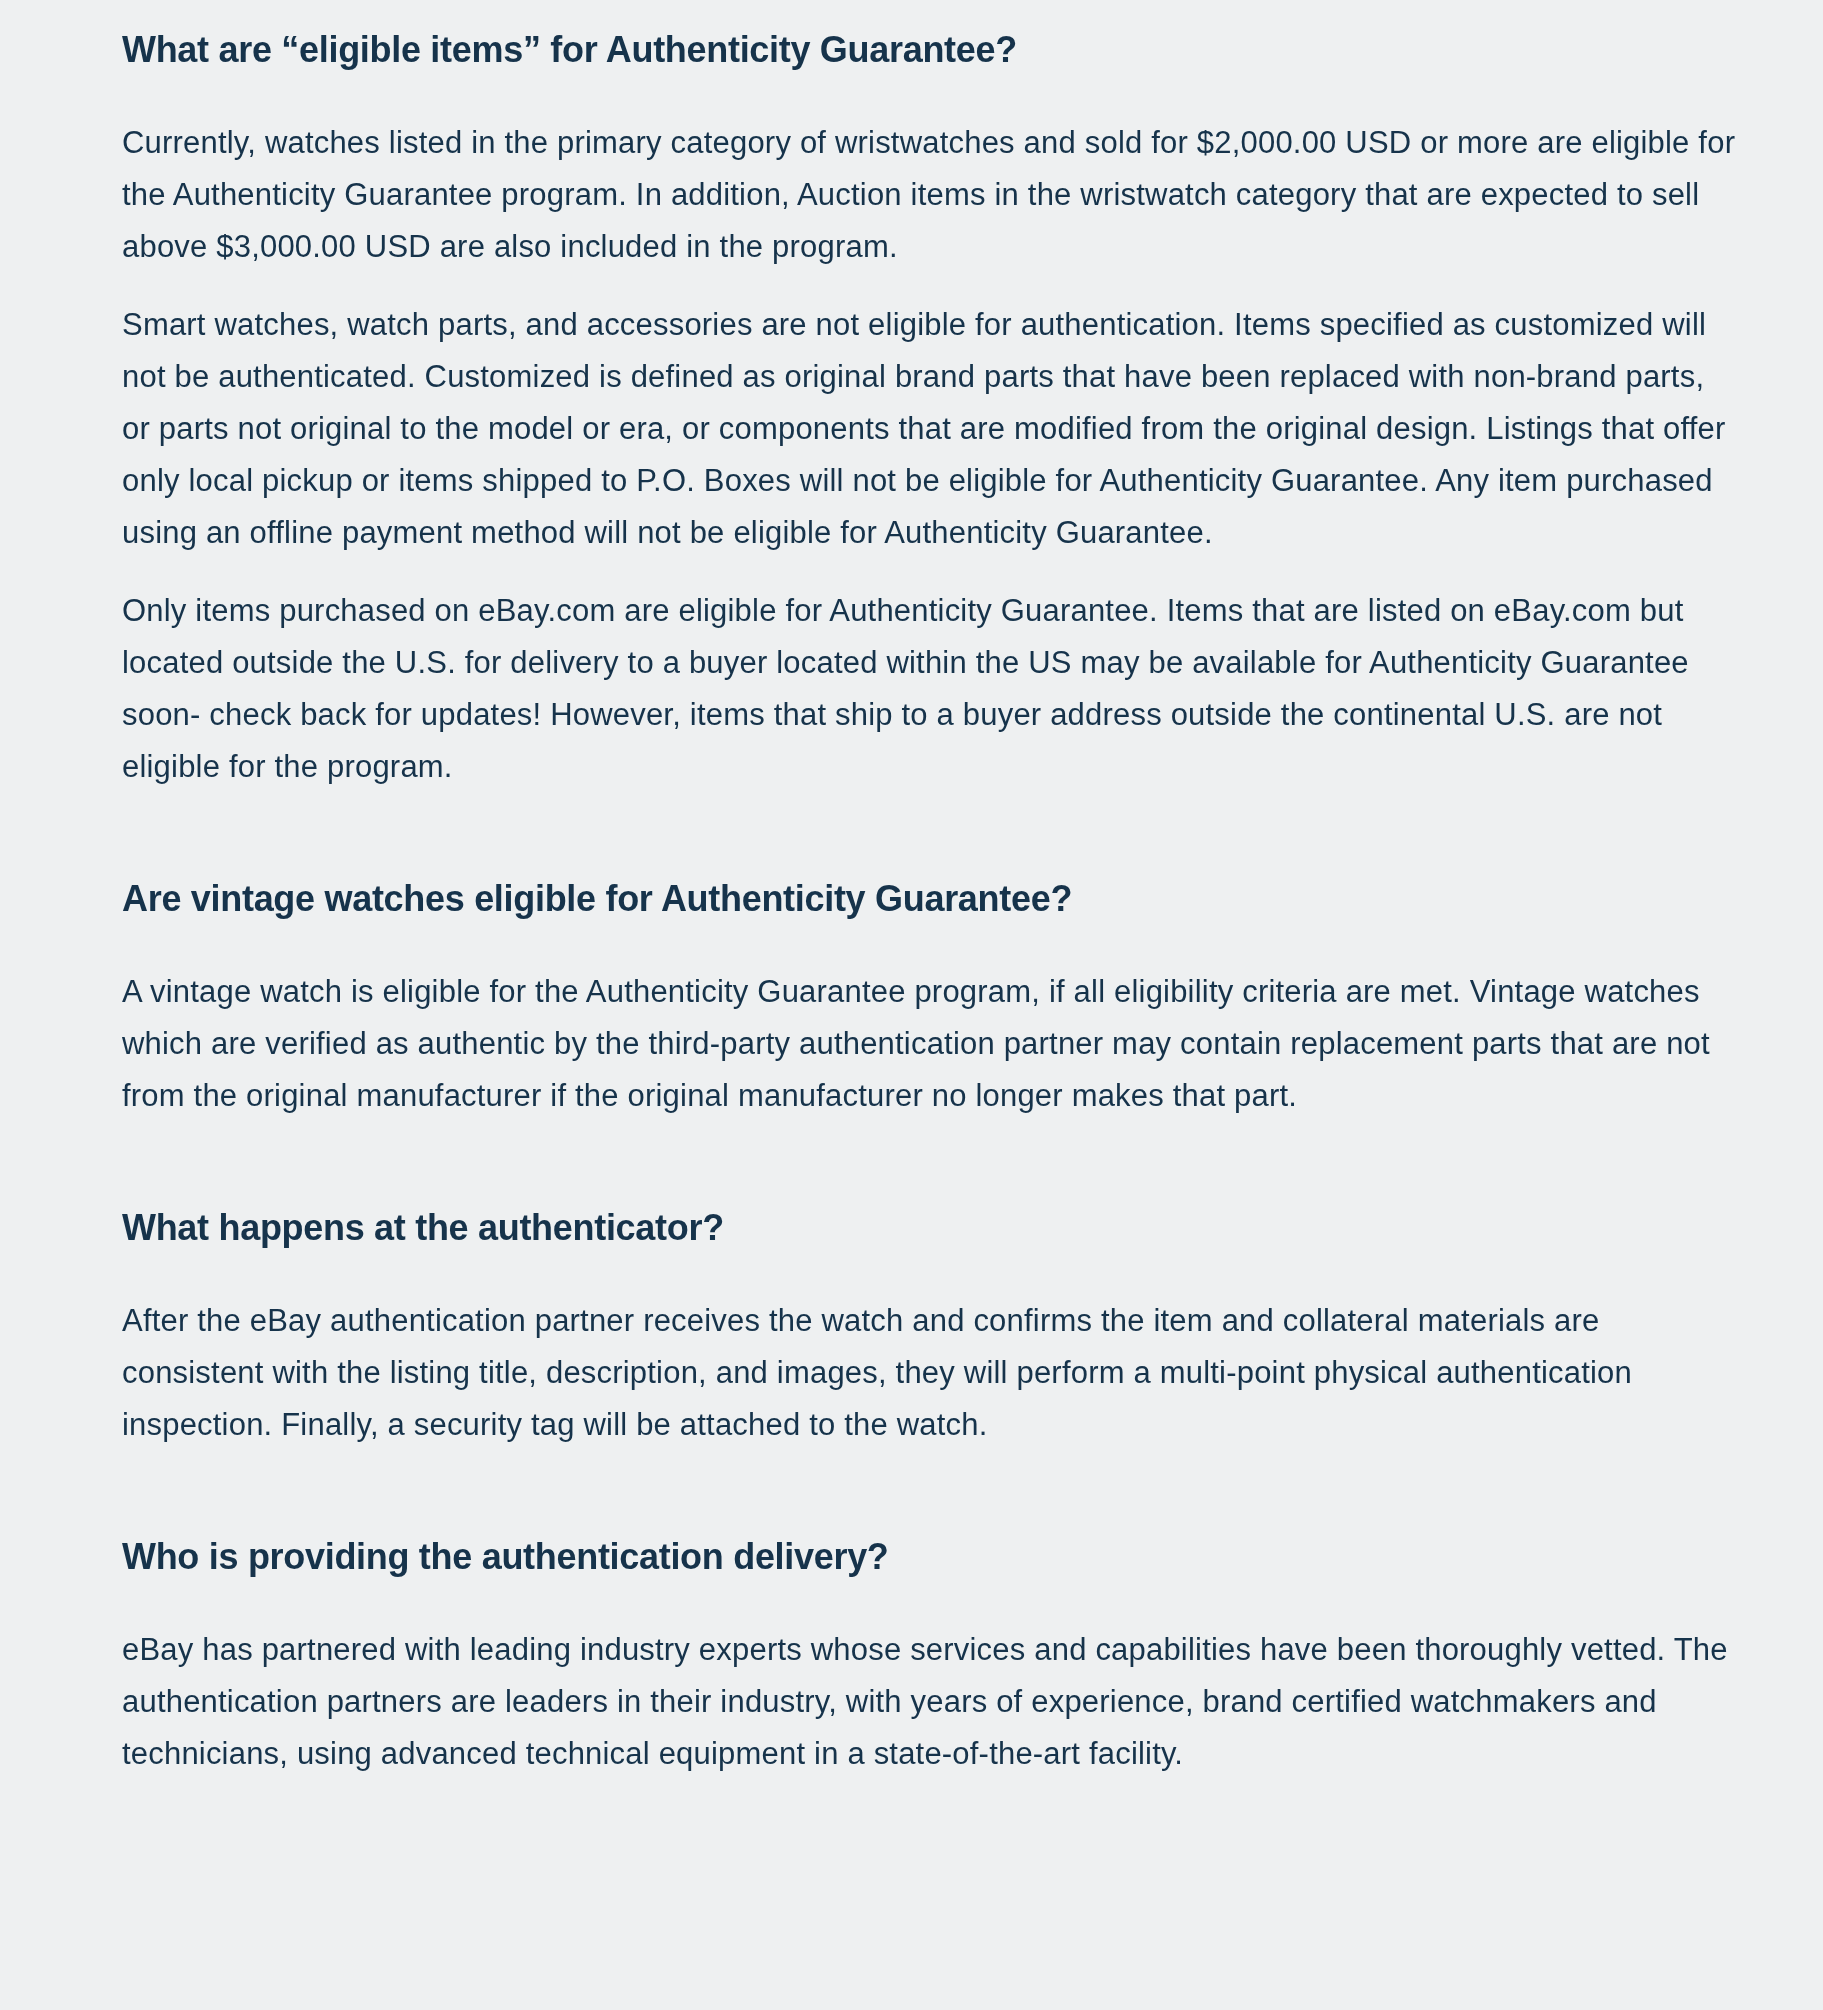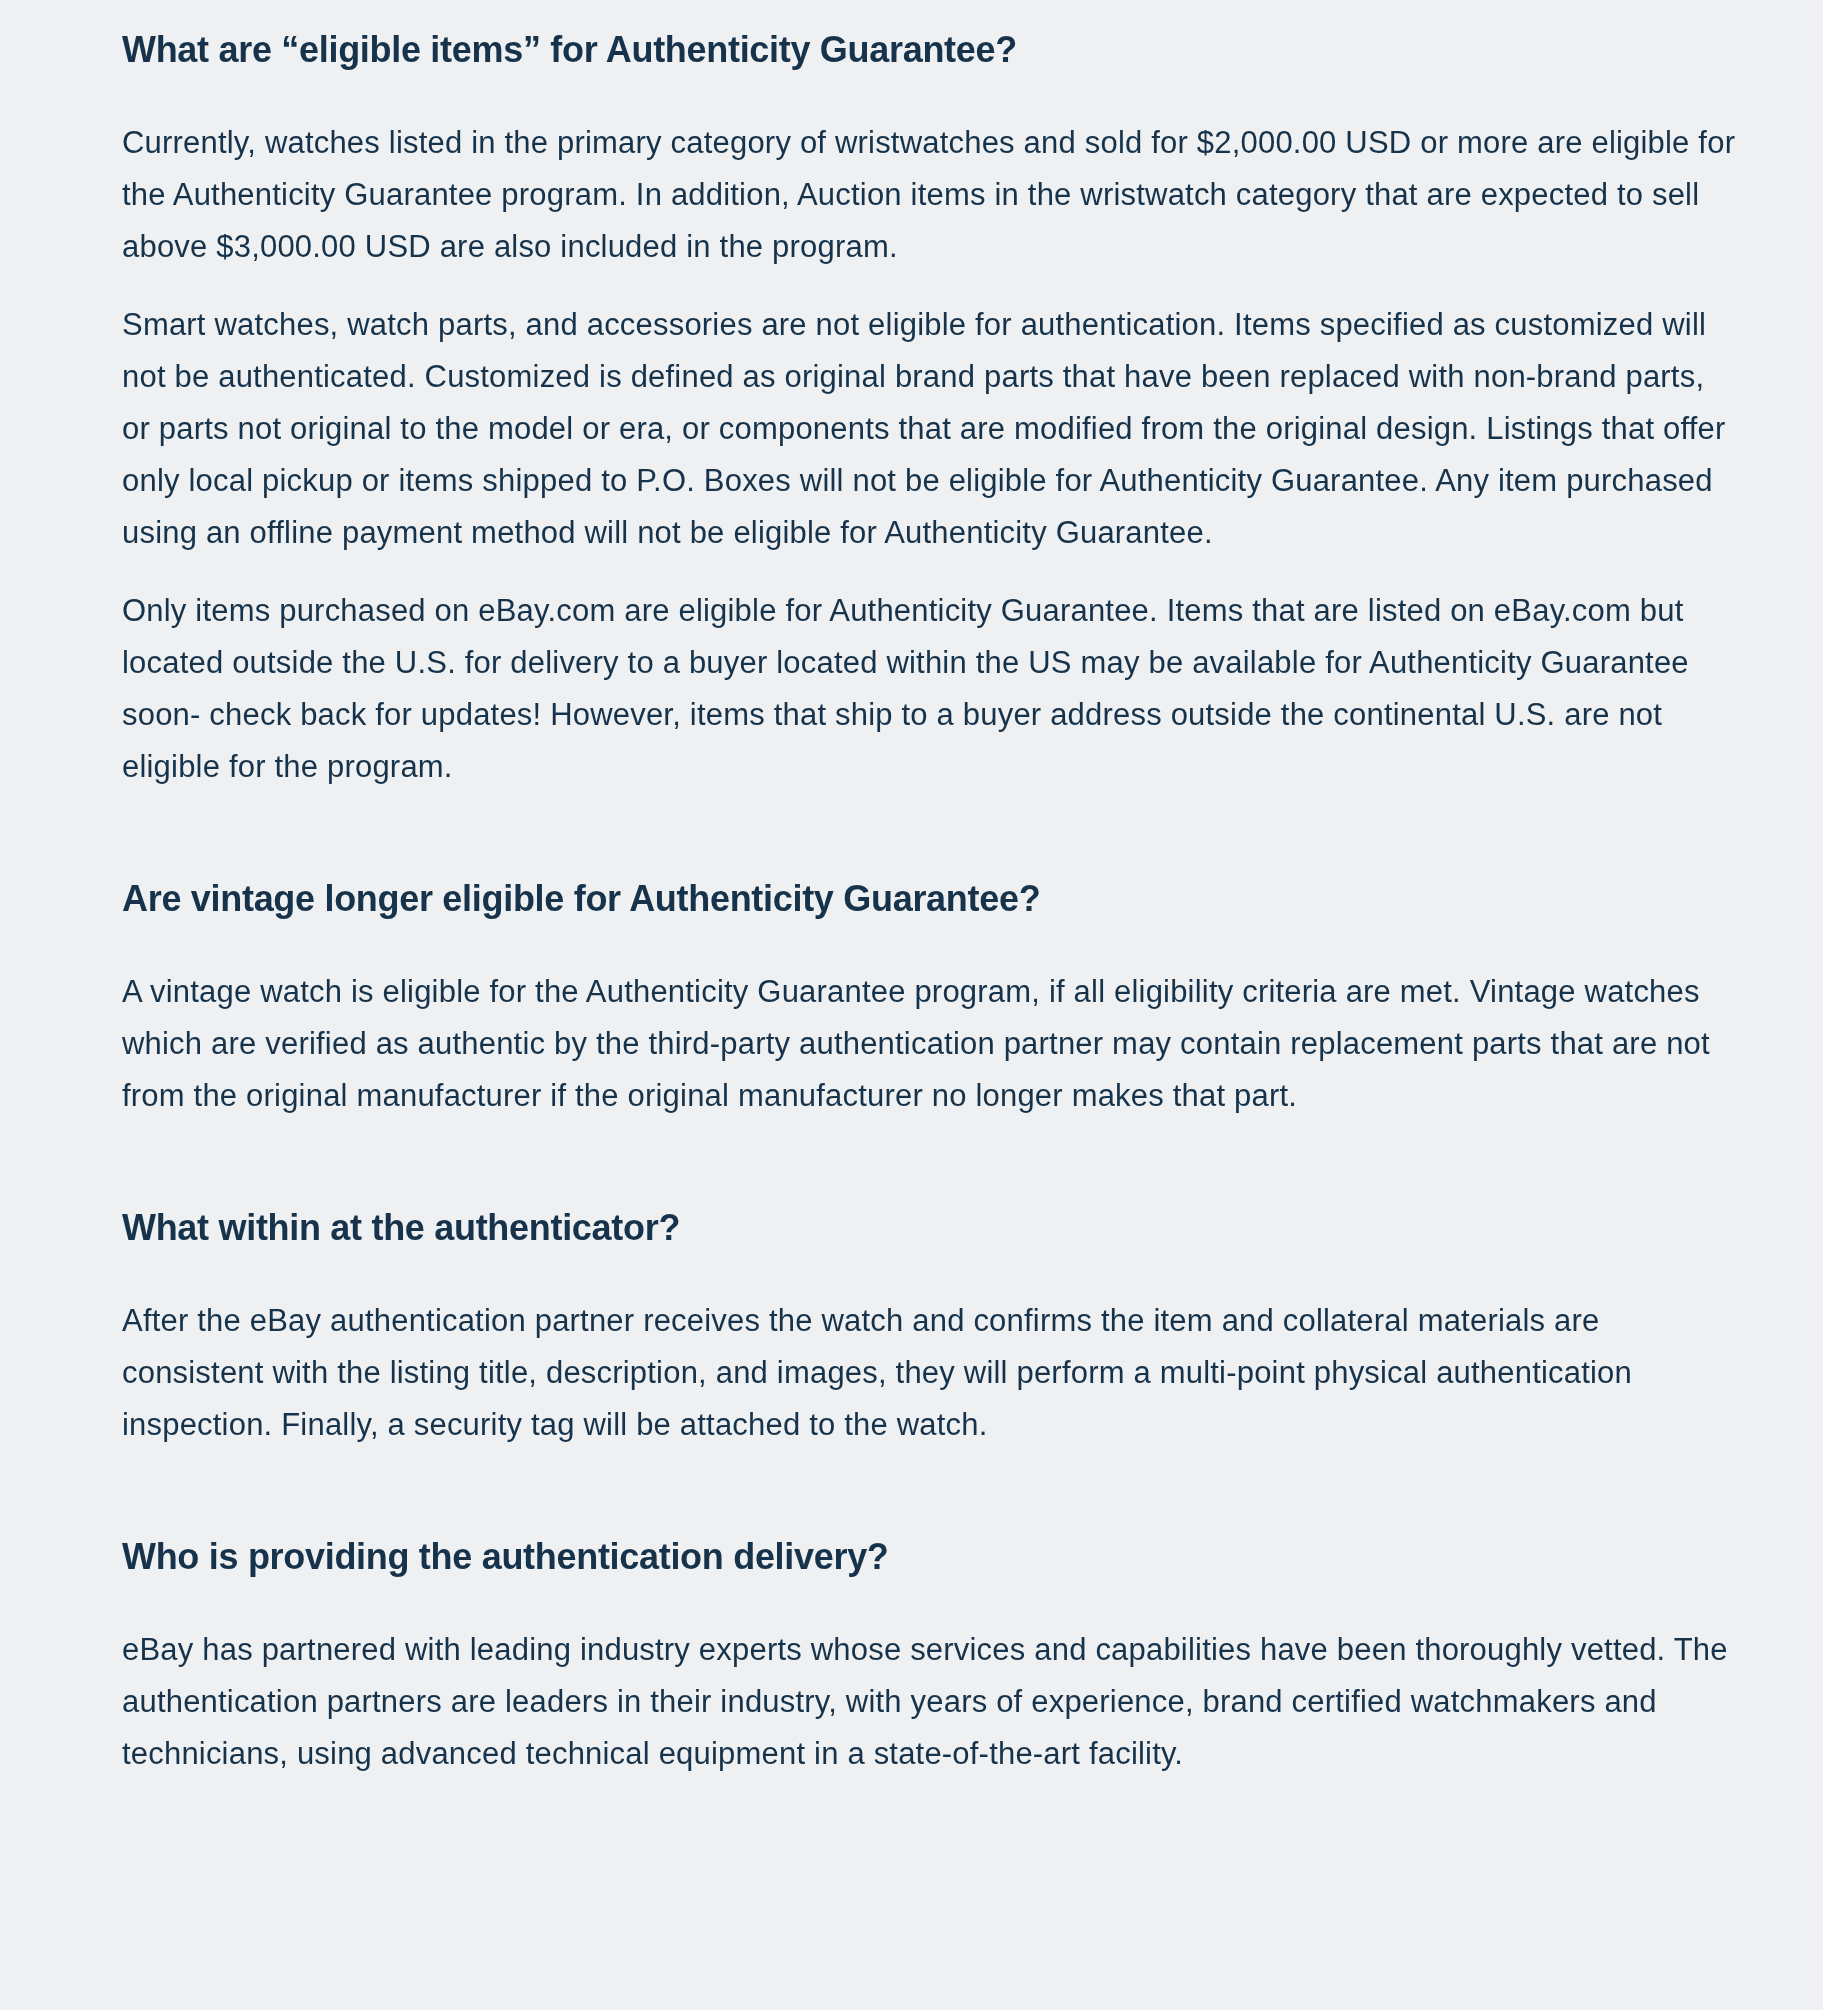--- a/index.html
+++ b/index.html
@@ -45,26 +45,26 @@
 <main class="page">
 
   <section class="faq-section">
     <h2>What are “eligible items” for Authenticity Guarantee?</h2>
     <p>Currently, watches listed in the primary category of wristwatches and sold for $2,000.00 USD or more are eligible for the Authenticity Guarantee program. In addition, Auction items in the wristwatch category that are expected to sell above $3,000.00 USD are also included in the program.</p>
     <p>Smart watches, watch parts, and accessories are not eligible for authentication. Items specified as customized will not be authenticated. Customized is defined as original brand parts that have been replaced with non-brand parts, or parts not original to the model or era, or components that are modified from the original design. Listings that offer only local pickup or items shipped to P.O. Boxes will not be eligible for Authenticity Guarantee. Any item purchased using an offline payment method will not be eligible for Authenticity Guarantee.</p>
     <p>Only items purchased on eBay.com are eligible for Authenticity Guarantee. Items that are listed on eBay.com but located outside the U.S. for delivery to a buyer located within the US may be available for Authenticity Guarantee soon- check back for updates! However, items that ship to a buyer address outside the continental U.S. are not eligible for the program.</p>
   </section>
 
   <section class="faq-section">
-    <h2>Are vintage longer eligible for Authenticity Guarantee?</h2>
+    <h2>Are vintage watches eligible for Authenticity Guarantee?</h2>
     <p>A vintage watch is eligible for the Authenticity Guarantee program, if all eligibility criteria are met. Vintage watches which are verified as authentic by the third-party authentication partner may contain replacement parts that are not from the original manufacturer if the original manufacturer no longer makes that part.</p>
   </section>
 
   <section class="faq-section">
-    <h2>What within at the authenticator?</h2>
+    <h2>What happens at the authenticator?</h2>
     <p>After the eBay authentication partner receives the watch and confirms the item and collateral materials are consistent with the listing title, description, and images, they will perform a multi-point physical authentication inspection. Finally, a security tag will be attached to the watch.</p>
   </section>
 
   <section class="faq-section">
     <h2>Who is providing the authentication delivery?</h2>
     <p>eBay has partnered with leading industry experts whose services and capabilities have been thoroughly vetted. The authentication partners are leaders in their industry, with years of experience, brand certified watchmakers and technicians, using advanced technical equipment in a state-of-the-art facility.</p>
   </section>
 
 </main>
 

